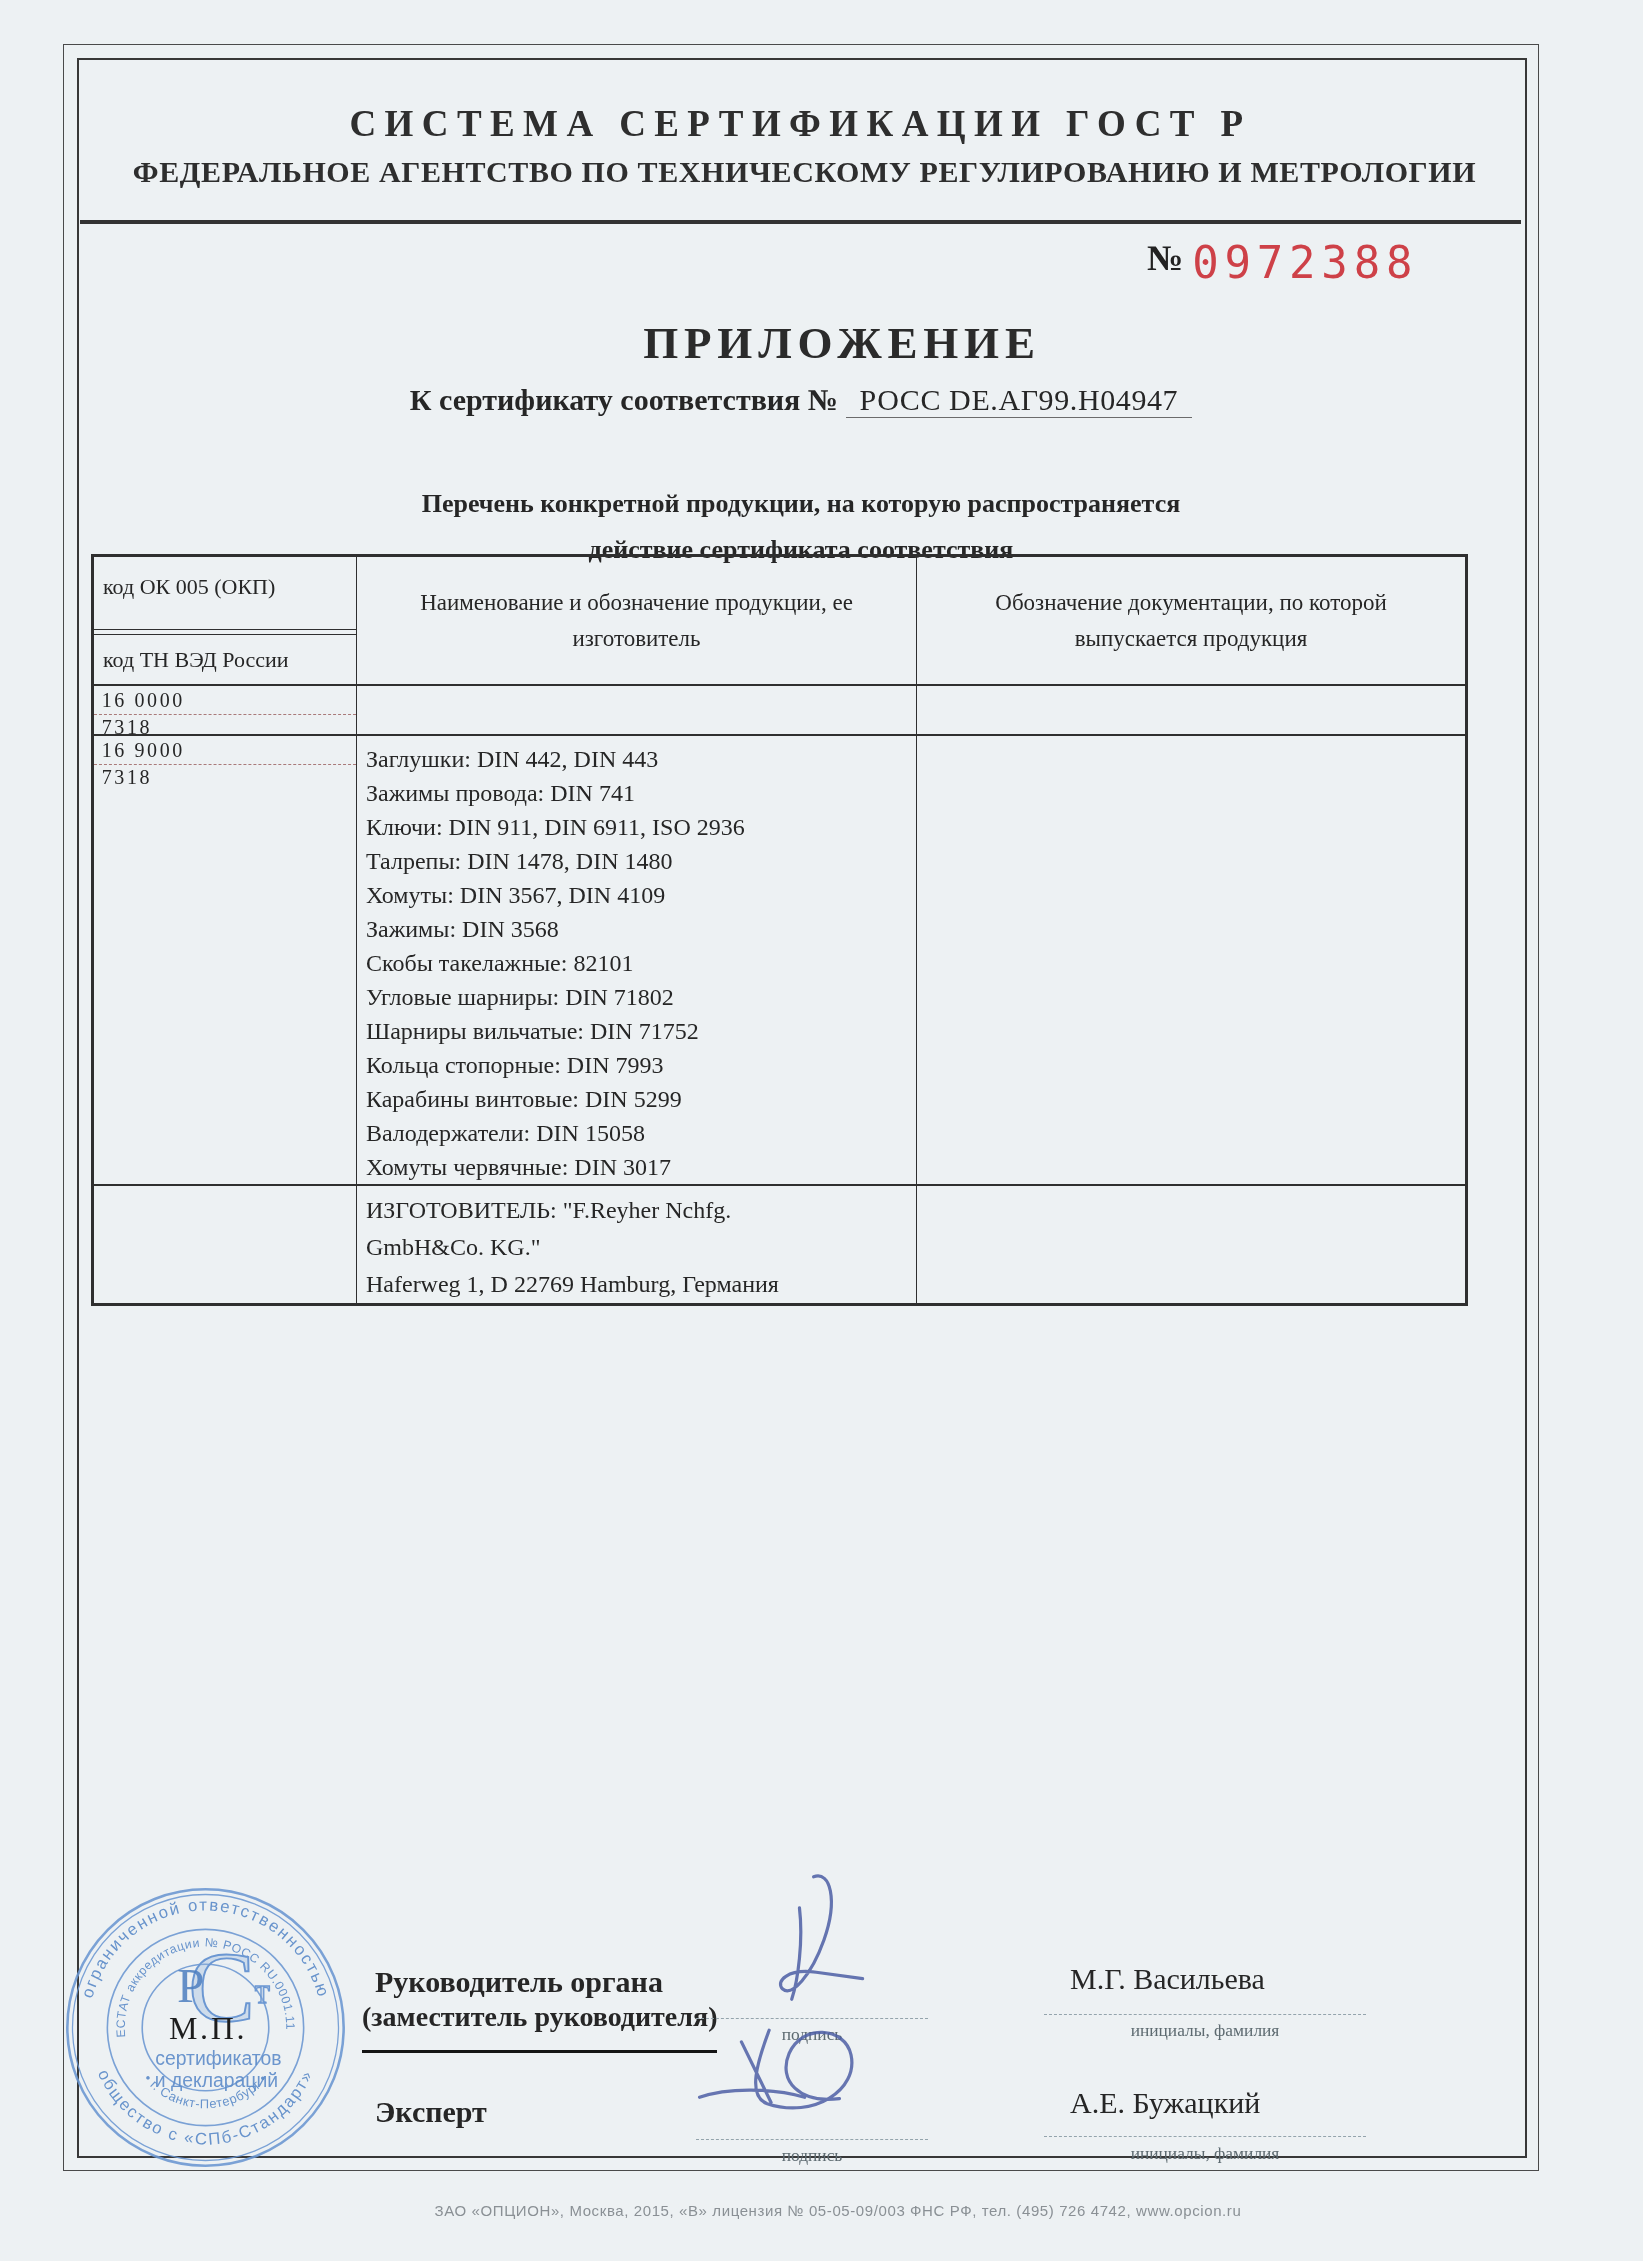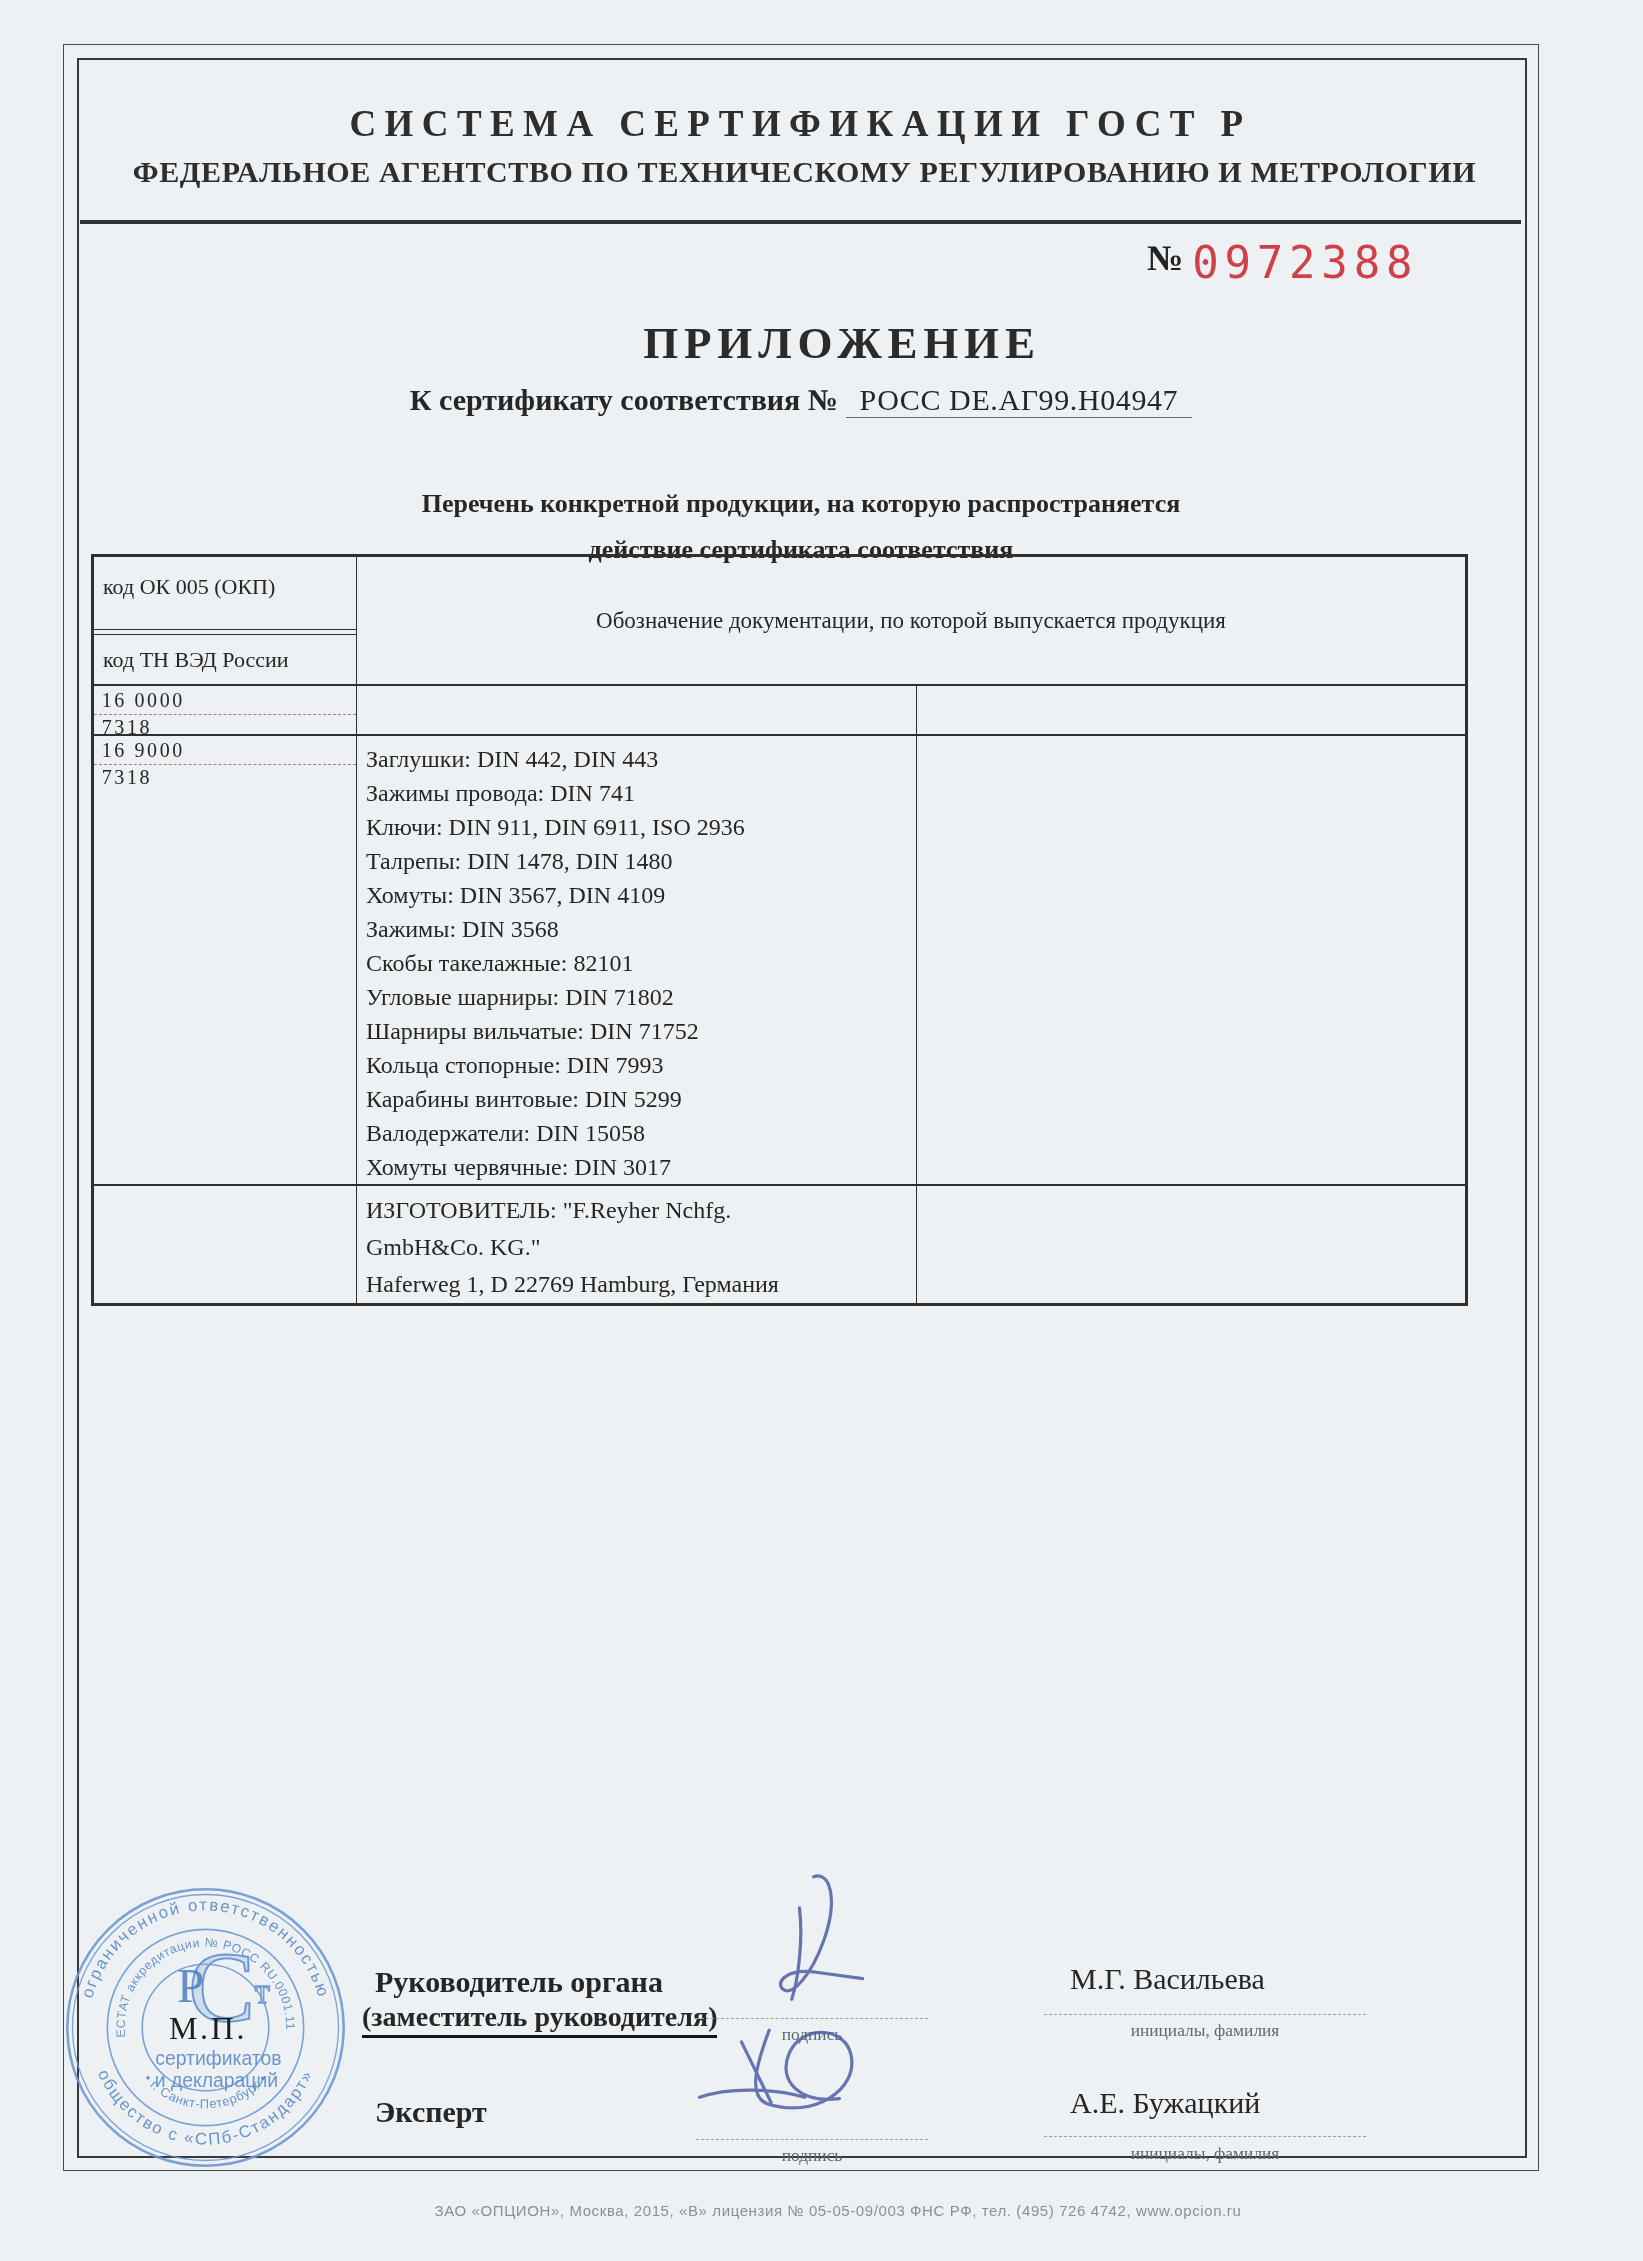--- a/index.html
+++ b/index.html
@@ -36,21 +36,21 @@
   .code-top{font-size:20px;letter-spacing:2.6px;}
   .code-sep{border-top:1.9px dashed #a97a7a;margin:1.9px 0 1.3px -7.7px;width:calc(100% + 7.7px);}
   .code-bot{font-size:20px;letter-spacing:2.6px;}
   .r1{height:50px;}
   .r2{height:455px;}
   .r3{flex:1;}
   .plist{padding:5.2px 6.4px 0 9px;font-size:24px;line-height:34px;white-space:nowrap;}
   .mlist{padding:6.4px 6.4px 0 9px;font-size:24px;line-height:37px;white-space:nowrap;}
   
   .role1a{left:375px;top:1965px;font-size:30px;font-weight:bold;}
-  .role1b{left:362px;top:2001px;font-size:28px;font-weight:bold;border-bottom:3.9px solid #151515;padding-bottom:2px;}
+  .role1b{left:362px;top:2001px;font-size:28px;font-weight:bold;border-bottom:3.9px solid #151515;padding-bottom:17px;}
   .role2{left:375px;top:2095px;font-size:30px;font-weight:bold;}
   .sigline{border-top:1.3px dashed #94a4ac;height:0;}
   .sl1{left:696px;top:2018px;width:232px;}
   .sl2{left:696px;top:2139px;width:232px;}
   .nl1{left:1044px;top:2014px;width:322px;}
   .nl2{left:1044px;top:2136px;width:322px;}
   .under-label{font-size:17.4px;color:#5d6a70;text-align:center;}
   .ul-sig1{left:696px;top:2024px;width:232px;}
   .ul-sig2{left:696px;top:2145px;width:232px;}
   .ul-name1{left:1044px;top:2020px;width:322px;}
@@ -92,20 +92,23 @@
     <div>действие сертификата соответствия</div>
   </div>
 
   <div class="abs tbl">
     <div class="trow thead">
       <div class="c1">
         <div class="t">код ОК 005 (ОКП)</div>
         <div class="sep"></div>
         <div class="b">код ТН ВЭД России</div>
       </div>
+      <div class="c2">
+        <div class="hcell">Наименование и обозначение продукции, ее изготовитель</div>
+      </div>
       <div class="c3">
         <div class="hcell">Обозначение документации, по которой выпускается продукция</div>
       </div>
     </div>
 
     <div class="trow r1 coderow">
       <div class="c1">
         <div class="code-top">16 0000</div>
         <div class="code-sep"></div>
         <div class="code-bot">7318</div>

